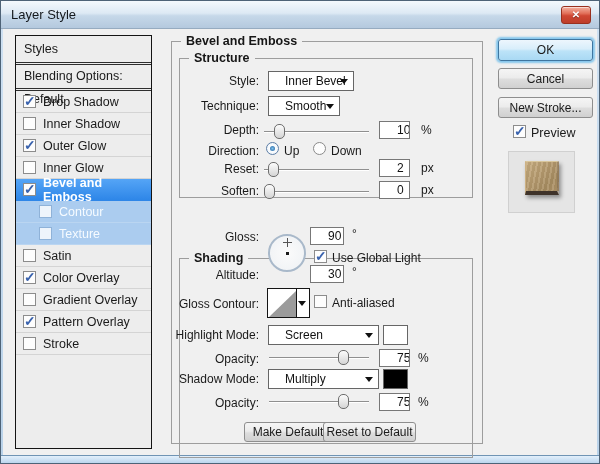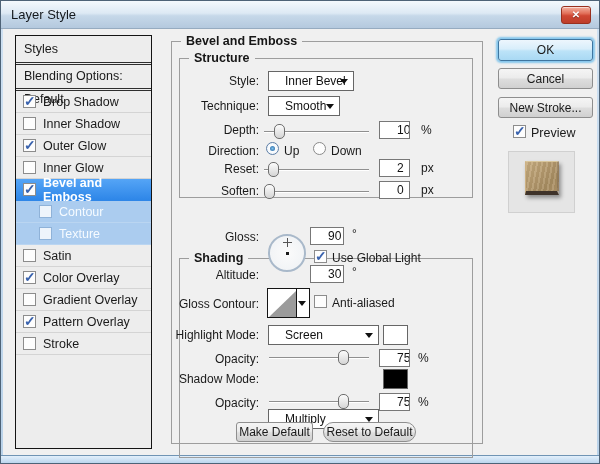--- a/index.html
+++ b/index.html
@@ -272,36 +272,36 @@
 
   <span class="flabel" style="top:351px;">Opacity:</span>
   <div class="slider" style="left:268px; top:349px; width:100px;">
     <span class="track"></span>
     <span class="thumb" style="left:69px;"></span>
   </div>
   <input class="numfield" style="left: 378px; top: 348px;" value="75">
   <span class="unit" style="left:417px; top:350px;">%</span>
 
   <span class="flabel" style="top:371px;">Shadow Mode:</span>
-  <div class="dropdown" style="left:267px; top:368px; width:111px;margin-top:40px;">
+  <div class="dropdown" style="left:267px; top:368px; width:111px;">
     <span>Multiply</span>
     <span class="dd-arrow"></span>
   </div>
   <span class="swatch" style="left: 382px; top: 368px; background-color: rgb(0, 0, 0);"></span>
 
   <span class="flabel" style="top:395px;">Opacity:</span>
   <div class="slider" style="left:268px; top:393px; width:100px;">
     <span class="track"></span>
     <span class="thumb" style="left:69px;"></span>
   </div>
   <input class="numfield" style="left: 378px; top: 392px;" value="75">
   <span class="unit" style="left:417px; top:394px;">%</span>
 
-  <button class="btn" style="left:235px; top:421px; width:77px; height:20px;">Make Default</button>
-  <button class="btn" style="left:322px; top:421px; width:93px; height:20px;border-radius:10px;">Reset to Default</button>
+  <button class="btn" style="left:243px; top:421px; width:88px; height:20px;">Make Default</button>
+  <button class="btn" style="left:322px; top:421px; width:93px; height:20px;">Reset to Default</button>
 
   <button class="btn default" style="left:497px; top:38px; width:95px; height:22px;">OK</button>
   <button class="btn" style="left:497px; top:67px; width:95px; height:21px;">Cancel</button>
   <button class="btn" style="left:497px; top:96px; width:95px; height:21px;">New Stroke...</button>
 
   <span class="cb checked preview-check"></span>
   <span class="preview-label">Preview</span>
   <div class="preview-box">
     <div class="preview-chip"></div>
   </div>

